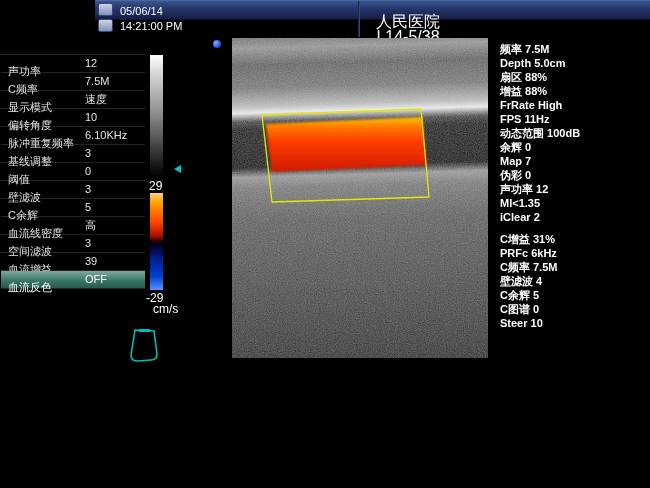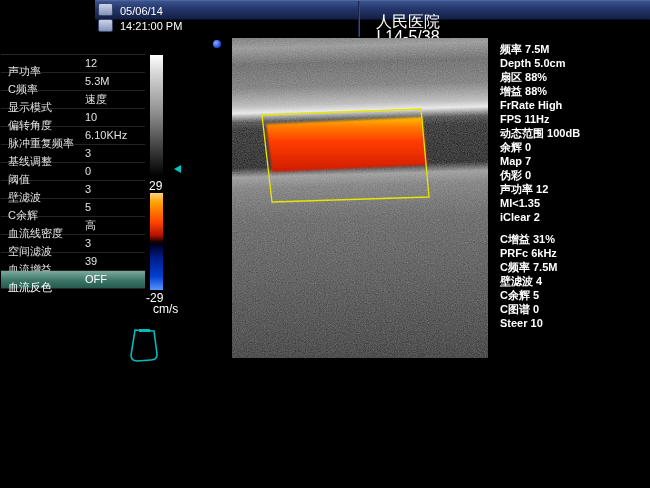--- a/index.html
+++ b/index.html
@@ -75,21 +75,21 @@
     </div>
   </div>
 
   <div id="params">
     <div class="prow">
         <span class="pl">声功率</span>
         <span class="pv">12</span>
       </div>
     <div class="prow">
         <span class="pl">C频率</span>
-        <span class="pv">5.3M</span>
+        <span class="pv">7.5M</span>
       </div>
     <div class="prow">
         <span class="pl">显示模式</span>
         <span class="pv">速度</span>
       </div>
     <div class="prow">
         <span class="pl">偏转角度</span>
         <span class="pv">10</span>
       </div>
     <div class="prow">

